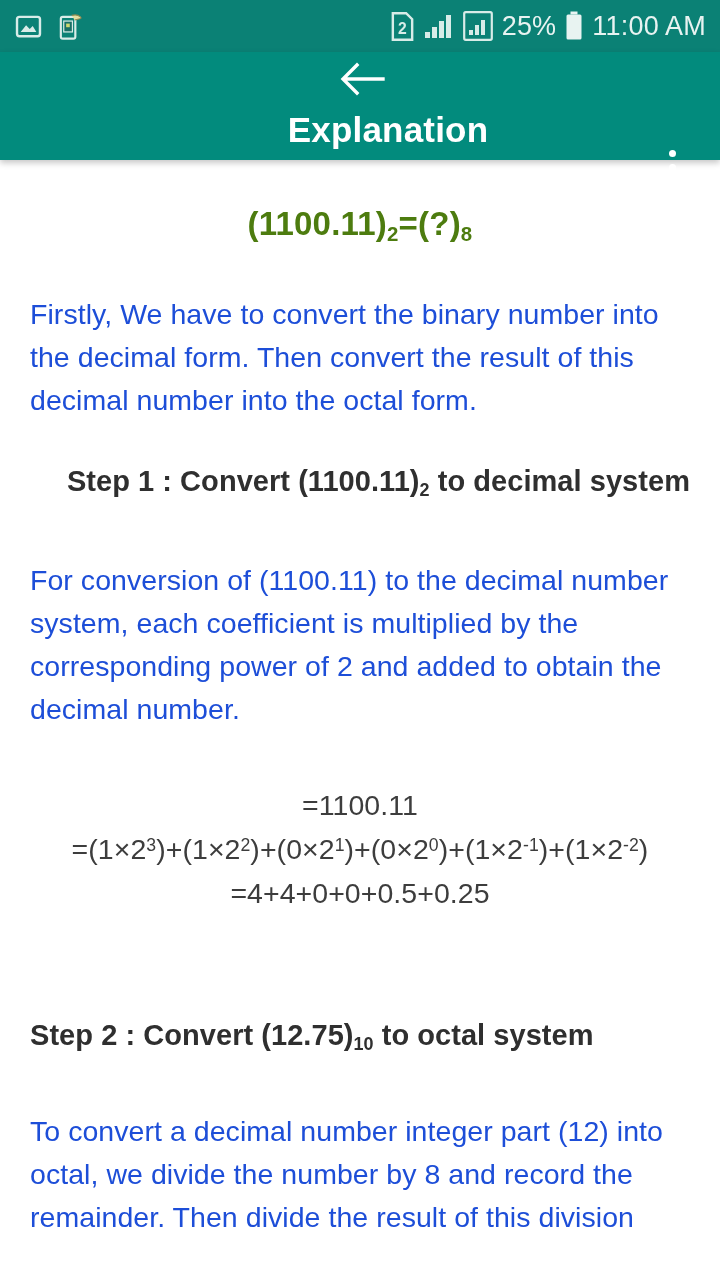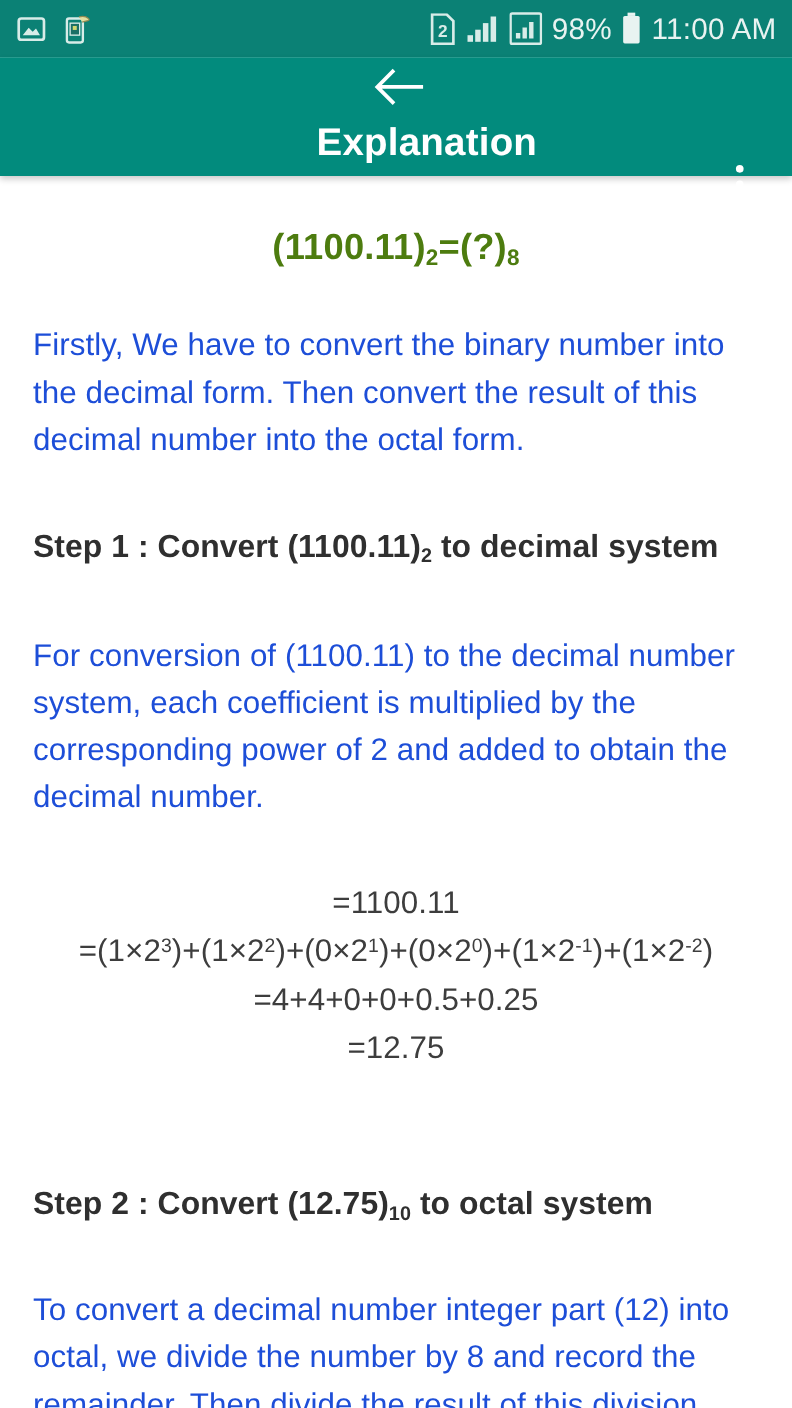--- a/index.html
+++ b/index.html
@@ -130,21 +130,21 @@
     letter-spacing: 0.05px;
   }
   .p-intro { margin-top: 50px; }
   .step-head {
     font-size: 29px;
     font-weight: bold;
     color: #2f2f2f;
     line-height: 40px;
     letter-spacing: 0.05px;
   }
-  .step1-head { margin-top: 55px; }
+  .step1-head { margin-top: 39px; text-align: right; }
   .p-step1 { margin-top: 58px; }
   .calc-block { margin-top: 52px; }
   .calc-line {
     font-size: 28.5px;
     color: #3d3d3d;
     line-height: 44px;
     white-space: nowrap;
     letter-spacing: 0.05px;
     text-align: center;
   }
@@ -200,21 +200,21 @@
         </svg>
       </span>
       <span class="sb-icon">
         <svg width="30" height="30" viewBox="0 0 30 30">
           <rect x="1.2" y="1.2" width="27.6" height="27.6" rx="1.5" fill="none" stroke="#d8ece8" stroke-width="2.2"></rect>
           <rect x="6" y="19" width="4" height="5" fill="#d8ece8"></rect>
           <rect x="12" y="14" width="4" height="10" fill="#d8ece8"></rect>
           <rect x="18" y="9" width="4" height="15" fill="#d8ece8"></rect>
         </svg>
       </span>
-      <span class="sb-text">98%</span>
+      <span class="sb-text">25%</span>
       <span class="sb-icon">
         <svg width="18" height="30" viewBox="0 0 18 30">
           <rect x="5.5" y="0.5" width="7" height="3" fill="#e8f3f1"></rect>
           <rect x="1.5" y="3.5" width="15" height="25" rx="1.5" fill="#e8f3f1"></rect>
         </svg>
       </span>
       <span class="sb-text">11:00 AM</span>
     </div>
   </div>
 
@@ -245,21 +245,20 @@
     <div class="step-head step1-head">
       <span>Step 1 : Convert (1100.11)</span><sub>2</sub><span> to decimal system</span>
     </div>
 
     <p class="para p-step1">For conversion of (1100.11) to the decimal number system, each coefficient is multiplied by the corresponding power of 2 and added to obtain the decimal number.</p>
 
     <div class="calc-block">
       <div class="calc-line">=1100.11</div>
       <div class="calc-line"><span>=(1×2</span><sup>3</sup><span>)+(1×2</span><sup>2</sup><span>)+(0×2</span><sup>1</sup><span>)+(0×2</span><sup>0</sup><span>)+(1×2</span><sup>-1</sup><span>)+(1×2</span><sup>-2</sup><span>)</span></div>
       <div class="calc-line">=4+4+0+0+0.5+0.25</div>
-      <div class="calc-line">=12.75</div>
     </div>
 
     <div class="step-head step2-head">
       <span>Step 2 : Convert (12.75)</span><sub>10</sub><span> to octal system</span>
     </div>
 
     <p class="para p-step2">To convert a decimal number integer part (12) into octal, we divide the number by 8 and record the remainder. Then divide the result of this division</p>
 
   </div>
 </div>

